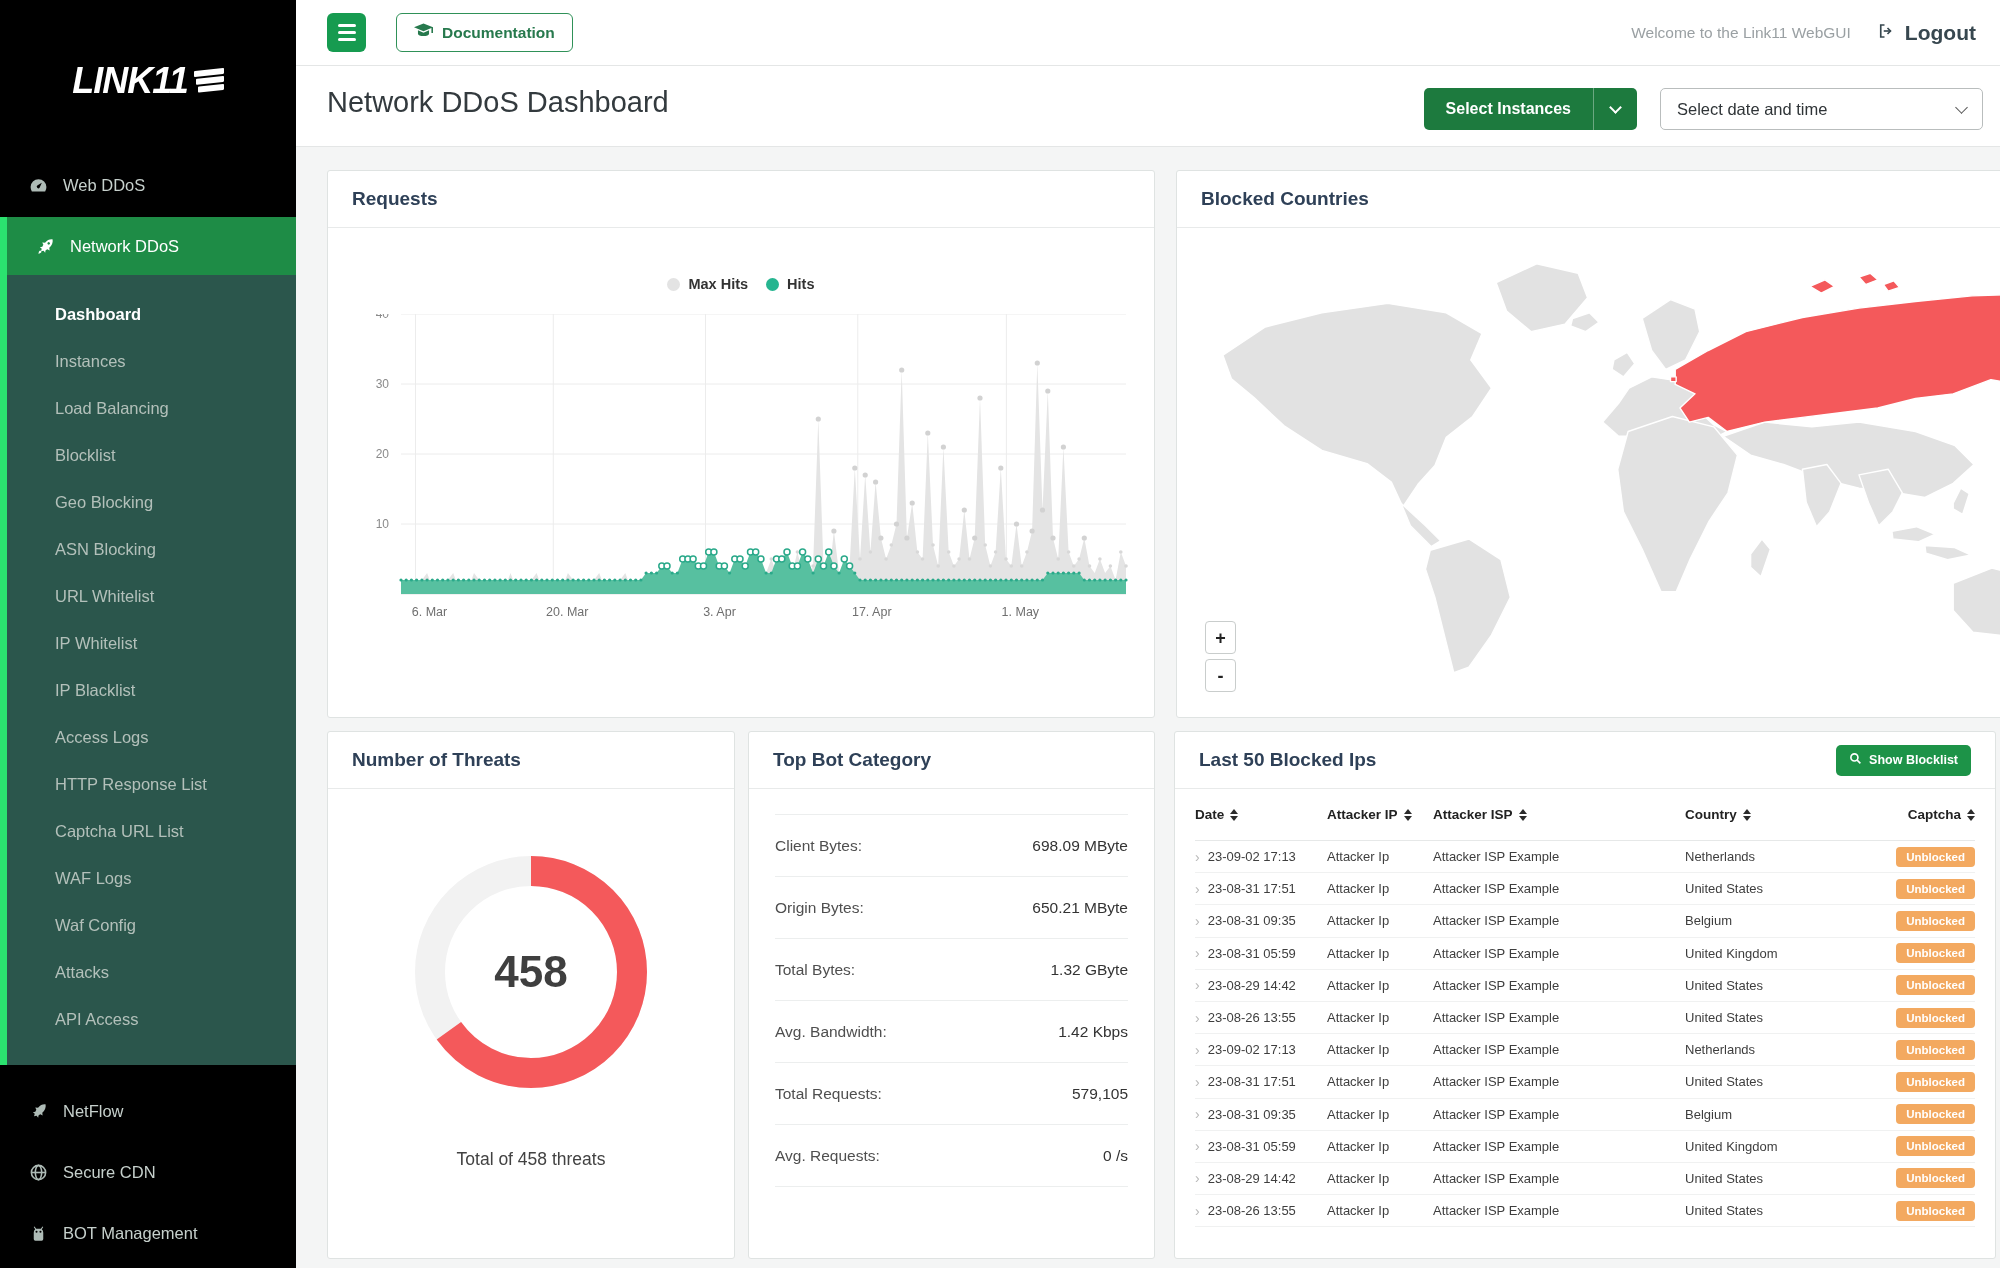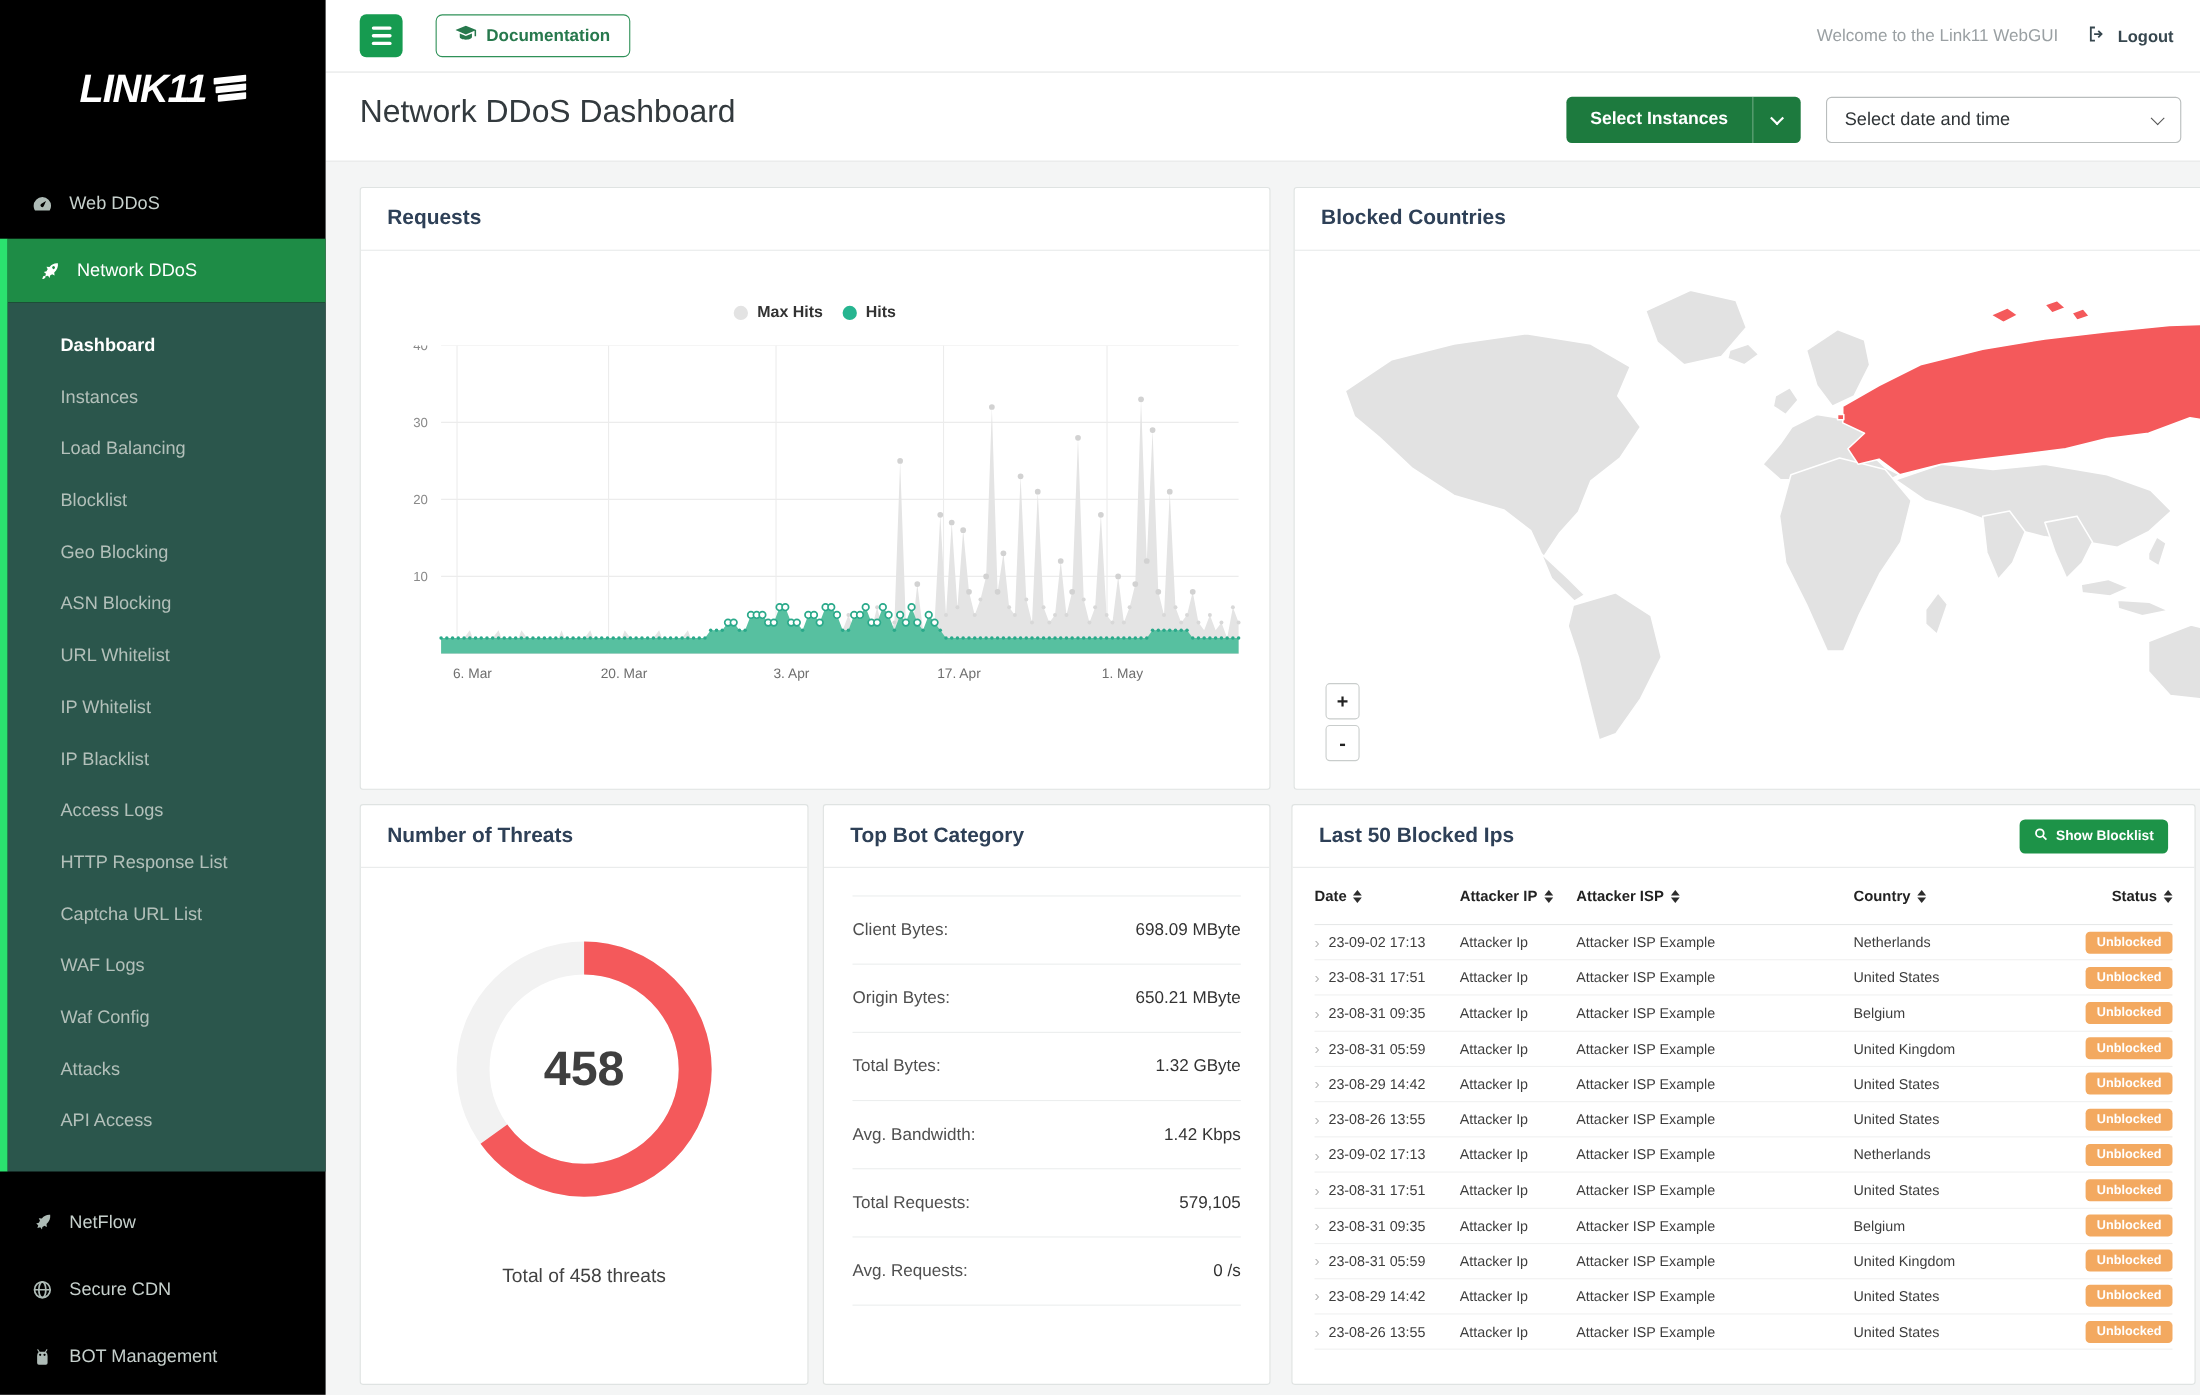--- a/index.html
+++ b/index.html
@@ -21,21 +21,21 @@
   .bottom-menu { margin-top:16px; }
   .bottom-menu .menu-item { height:61px; }
 
   
   .topbar { position:absolute; left:296px; top:0; right:0; height:66px; background:#fff; border-bottom:1px solid #e4e6e6; display:flex; align-items:center; z-index:4; }
   .hamburger-btn { position:absolute; left:31px; top:13px; width:39px; height:39px; background:#169b50; border-radius:6px; border:none; display:flex; flex-direction:column; justify-content:center; align-items:center; gap:4px; cursor:pointer; }
   .hamburger-btn i { display:block; width:18px; height:3px; background:#fff; border-radius:2px; }
   .doc-btn { position:absolute; left:100px; top:13px; height:39px; background:#fff; border:1px solid #2f9158; border-radius:6px; color:#27794d; font-size:15.5px; font-weight:600; display:flex; align-items:center; gap:9px; padding:0 17px; cursor:pointer; }
   .topbar-right { position:absolute; right:24px; top:0; height:66px; display:flex; align-items:center; gap:26px; }
   .welcome { color:#9aa0a3; font-size:15.5px; }
-  .logout { display:flex; align-items:center; gap:10px; color:#37474f; font-size:15px; font-weight:600; cursor:pointer; }
+  .logout { display:flex; align-items:center; gap:10px; color:#37474f; font-size:21px; font-weight:600; cursor:pointer; }
 
   
   .titlebar { position:absolute; left:296px; top:66px; right:0; height:81px; background:#fff; border-bottom:1px solid #e4e6e6; z-index:3;padding-left:19px; }
   .page-title { position:absolute; left:31px; top:20px; font-size:29px; font-weight:500; color:#333a3e; }
   .select-instances { position:absolute; right:363px; top:22px; height:42px; display:flex; background:#1d7a3e; border-radius:5px; overflow:hidden; cursor:pointer; }
   .select-instances .lbl { color:#fff; font-size:16px; font-weight:700; display:flex; align-items:center; padding:0 22px; }
   .select-instances .arrow-part { width:44px; border-left:1px solid rgba(255,255,255,.35); display:flex; align-items:center; justify-content:center; }
   .chev { width:9px; height:9px; border-right:2px solid #fff; border-bottom:2px solid #fff; transform:rotate(45deg); margin-top:-4px; }
   .date-select { position:absolute; right:17px; top:22px; width:323px; height:42px; background:#fff; border:1px solid #b9bdbd; border-radius:5px; display:flex; align-items:center; justify-content:space-between; padding:0 16px; font-size:16.5px; color:#2f3437; cursor:pointer; }
   .date-select .chev { border-color:#555; border-width:1.5px; }
@@ -617,21 +617,21 @@
             </span>
           </span>
         <span class="th">
             <span>Country</span>
             <span class="sort">
               <b class="up"></b>
               <b class="dn"></b>
             </span>
           </span>
         <span class="th right">
-            <span>Status</span>
+            <span>Captcha</span>
             <span class="sort">
               <b class="up"></b>
               <b class="dn"></b>
             </span>
           </span>
       </div>
       <div id="ips-rows">
           <div class="ips-row">
             <span class="row-date">
               <span class="row-chev">›</span>

